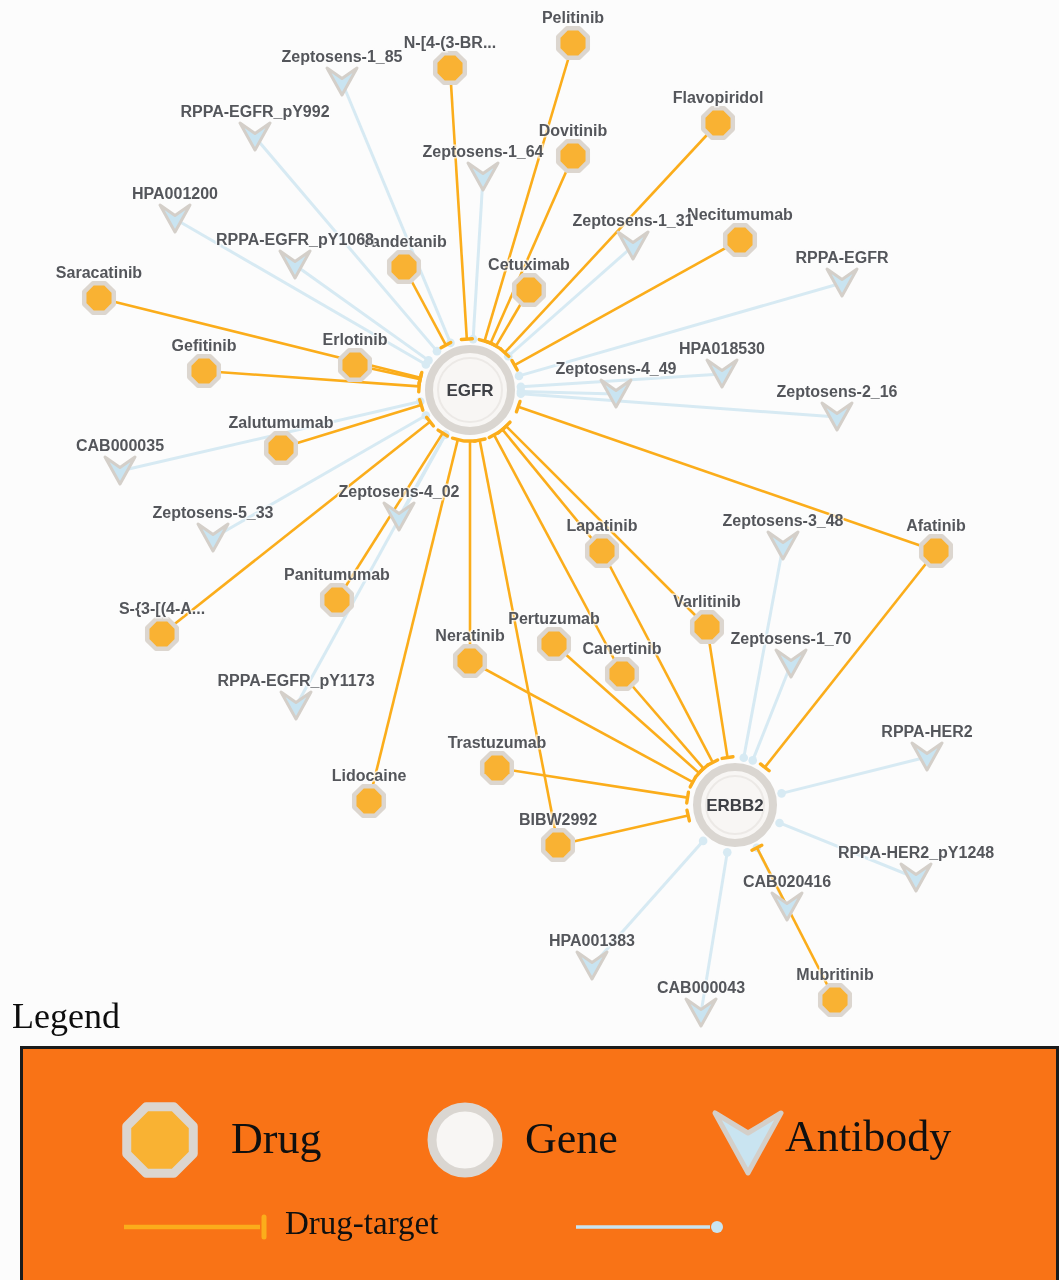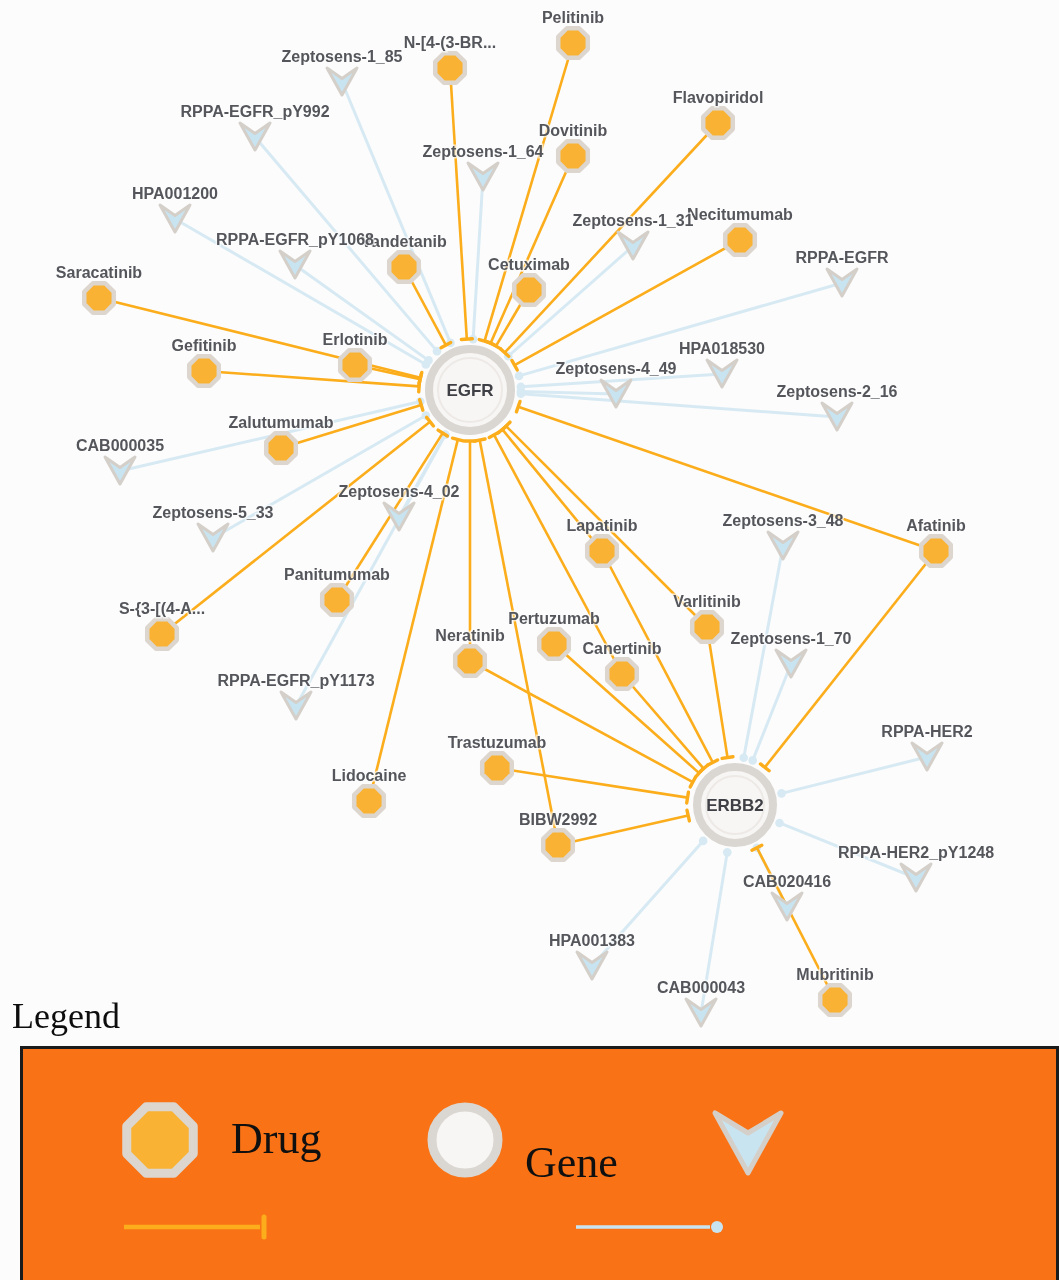--- a/index.html
+++ b/index.html
@@ -453,34 +453,36 @@
         <polygon points="80.26,60.78 60.78,80.26 33.22,80.26 13.74,60.78 13.74,33.22 33.22,13.74 60.78,13.74 80.26,33.22"></polygon>
       </svg>
     </div>
     <div class="abs legend-node-label" style="left:208px; top:64px;">Drug</div>
 
     <div class="abs" style="left:395px; top:44px;">
       <svg class="sym-gene" width="94" height="94" viewBox="0 0 94 94">
         <circle cx="47" cy="47" r="33"></circle>
       </svg>
     </div>
-    <div class="abs legend-node-label" style="left:502px; top:64px;margin-top:24px;">Gene</div>
+    <div class="abs legend-node-label" style="left:502px; top:64px;">Gene</div>
 
     <div class="abs" style="left:678px; top:44px;">
       <svg class="sym-chevron" width="94" height="94" viewBox="0 0 94 94">
         <path d="M 14 20 L 47 80 L 80 20 L 47 40 Z"></path>
       </svg>
     </div>
+    <div class="abs legend-node-label" style="left:762px; top:62px;">Antibody</div>
 
     <div class="abs" style="left:95px; top:162px;">
       <svg class="sym-drugline" width="160" height="32" viewBox="0 0 160 32">
         <line x1="6" y1="16" x2="142" y2="16" stroke-width="4.5"></line>
         <line x1="146" y1="6" x2="146" y2="26" stroke-width="5" stroke-linecap="round"></line>
       </svg>
     </div>
+    <div class="abs legend-edge-label" style="left:262px; top:156px;">Drug-target</div>
 
     <div class="abs" style="left:547px; top:162px;">
       <svg class="sym-abline" width="160" height="32" viewBox="0 0 160 32">
         <line x1="6" y1="16" x2="140" y2="16" stroke-width="3.5"></line>
         <circle cx="147" cy="16" r="6"></circle>
       </svg>
     </div>
 
   </div>
 </div>

